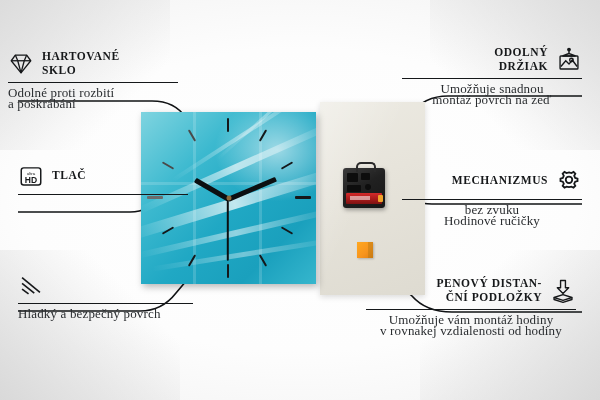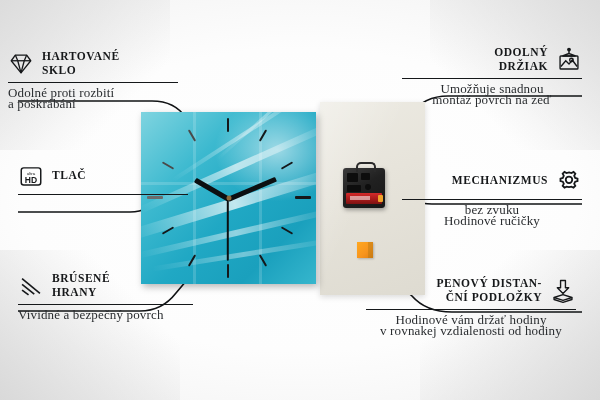--- a/index.html
+++ b/index.html
@@ -221,28 +221,24 @@
 
   <div class="callout left" style="left:18px;top:272px;width:175px;">
     <div class="head">
       <svg class="ico" viewBox="0 0 32 32">
         <g stroke="#16181a" stroke-width="2" fill="none">
           <path d="M5 7 L27 25"></path>
             <path d="M5 14 L20 26"></path>
             <path d="M5 21 L13 27"></path>
         </g>
       </svg>
-      <div class="title">
-        <div>BRÚSENÉ</div>
-        <div>HRANY</div>
-      </div>
-    </div>
-    <div class="rule"></div>
-    <div class="sub">
-      <div>Vividné a bezpečný povrch</div>
+    </div>
+    <div class="rule"></div>
+    <div class="sub">
+      <div>Hladký a bezpečný povrch</div>
     </div>
   </div>
 
   <div class="callout right" style="right:18px;top:46px;width:180px;">
     <div class="head">
       <svg class="ico" viewBox="0 0 32 32">
         <g fill="none" stroke="#16181a" stroke-width="1.7">
           <path d="M16 3 L16 8"></path>
             <circle cx="16" cy="3.2" r="1.5" fill="#16181a"></circle>
           <path d="M16 8 L8 11 H24 Z"></path>
@@ -291,18 +287,18 @@
           <path d="M5 24 V26.5 L16 30 L27 26.5 V24"></path>
         </g>
       </svg>
       <div class="title">
         <div>PENOVÝ DISTAN-</div>
         <div>ČNÍ PODLOŽKY</div>
       </div>
     </div>
     <div class="rule"></div>
     <div class="sub">
-      <div>Hodinové vám držať hodiny</div>
+      <div>Umožňuje vám montáž hodiny</div>
       <div>v rovnakej vzdialenosti od hodiny</div>
     </div>
   </div>
 
 </div>
 
 </body></html>

